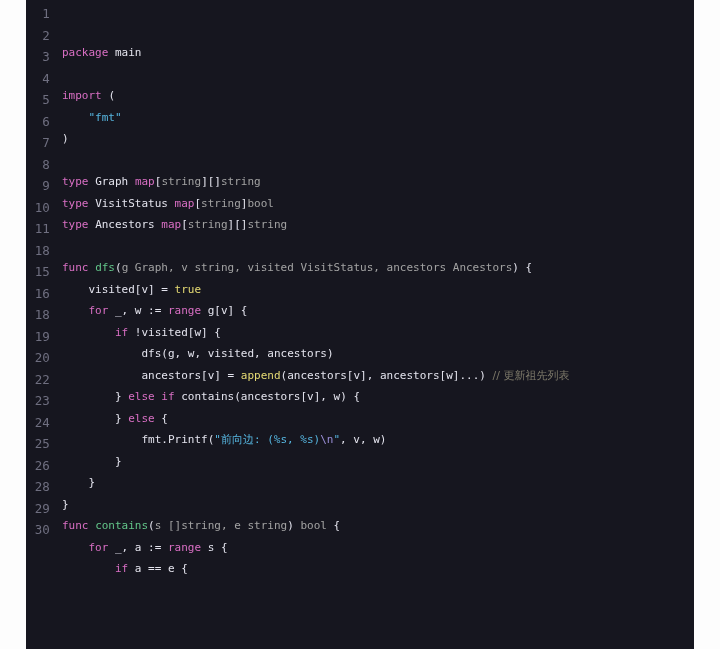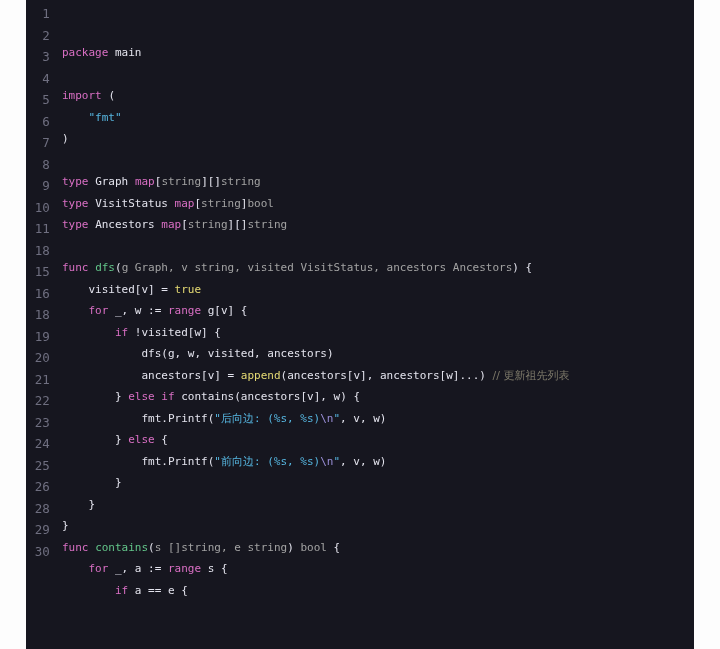--- a/index.html
+++ b/index.html
@@ -165,24 +165,20 @@
       <div class="code-line">
         <span class="ln">19</span>
         <span class="src">            <span class="t-plain">ancestors[v] = </span><span class="t-bi">append</span><span class="t-plain">(ancestors[v], ancestors[w]...) </span><span class="t-cmt cjk-cmt">// 更新祖先列表</span></span>
       </div>
 
       <div class="code-line">
         <span class="ln">20</span>
         <span class="src">        <span class="t-plain">} </span><span class="t-kw">else if</span> <span class="t-plain">contains(ancestors[v], w) {</span></span>
       </div>
 
-      <div class="code-line">
-        <span class="ln">21</span>
-        <span class="src">            <span class="t-plain">fmt.Printf(</span><span class="t-str">"</span><span class="t-str cjk-cmt">后向边</span><span class="t-str">: (%s, %s)</span><span class="t-esc">\n</span><span class="t-str">"</span><span class="t-plain">, v, w)</span></span>
-      </div>
 
       <div class="code-line">
         <span class="ln">22</span>
         <span class="src">        <span class="t-plain">} </span><span class="t-kw">else</span> <span class="t-plain">{</span></span>
       </div>
 
       <div class="code-line">
         <span class="ln">23</span>
         <span class="src">            <span class="t-plain">fmt.Printf(</span><span class="t-str">"</span><span class="t-str cjk-cmt">前向边</span><span class="t-str">: (%s, %s)</span><span class="t-esc">\n</span><span class="t-str">"</span><span class="t-plain">, v, w)</span></span>
       </div>

